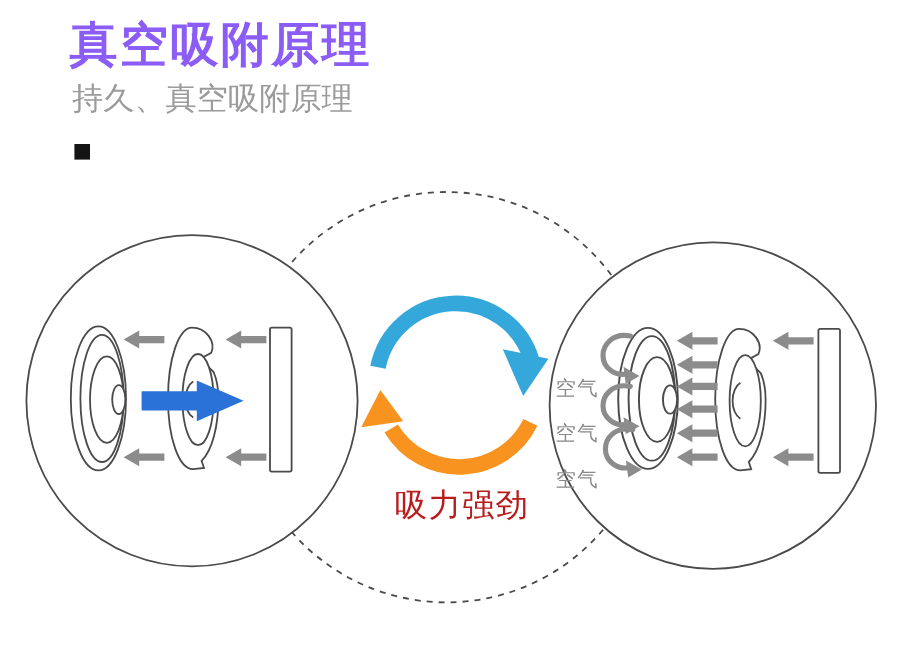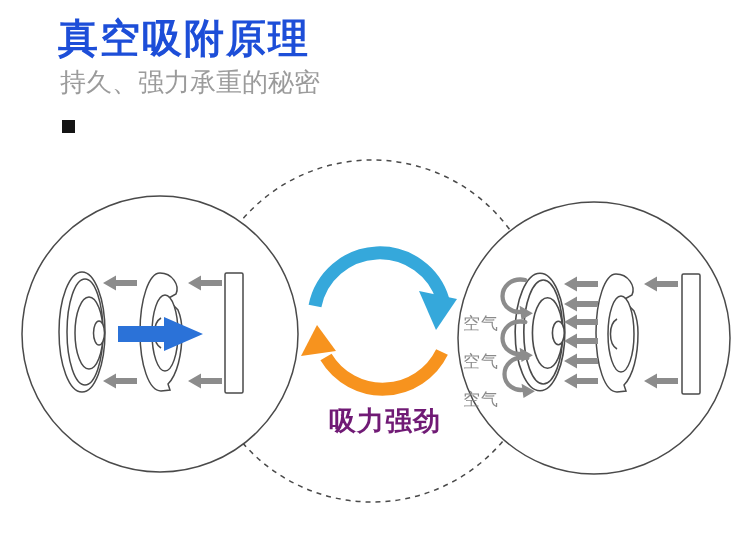--- a/index.html
+++ b/index.html
@@ -3,48 +3,48 @@
 <meta charset="utf-8">
 <style>
   html,body{margin:0;padding:0;}
   body{
     width:750px;height:553px;position:relative;overflow:hidden;
     background:#ffffff;
     font-family:"Liberation Sans","DejaVu Sans",sans-serif;
   }
   .header{position:absolute;left:58px;top:14px;}
   .title{
-    margin:0;font-size:40px;font-weight:700;color:#1d4ed8;
+    margin:0;font-size:40px;font-weight:700;color:#8b5cf6;
     letter-spacing:2px;line-height:1.2;
   }
   .subtitle{
     margin:6px 0 0 2px;font-size:26px;font-weight:400;color:#9b9b9b;
     letter-spacing:0;line-height:1.1;
   }
   .bullet-square{
     position:absolute;left:62px;top:120px;width:13px;height:13px;background:#141414;
   }
   .diagram{position:absolute;left:0;top:0;width:750px;height:553px;}
   svg{position:absolute;left:0;top:0;}
   .caption{
     position:absolute;left:300px;top:403px;width:170px;text-align:center;
-    font-size:27px;font-weight:700;color:#701a75;letter-spacing:1px;
+    font-size:27px;font-weight:400;color:#b91c1c;letter-spacing:1px;
   }
   .air-label{
     position:absolute;left:463px;width:44px;font-size:17px;color:#8a8a8a;
     letter-spacing:1px;line-height:1;margin-top:28px;
   }
   .air-1{top:287px;} .air-2{top:325px;} .air-3{top:363px;}
 </style>
 </head>
 <body>
 
 <div class="header">
   <h1 class="title">真空吸附原理</h1>
-  <div class="subtitle">持久、强力承重的秘密</div>
+  <div class="subtitle">持久、真空吸附原理</div>
 </div>
 <div class="bullet-square"></div>
 
 <div class="diagram">
 
   <svg width="750" height="553" viewBox="0 0 750 553">
     <defs>
       <g id="arrL">
         <polygon points="0,0 13,-7.5 13,-3 34,-3 34,3 13,3 13,7.5" stroke="none"></polygon>
       </g>

